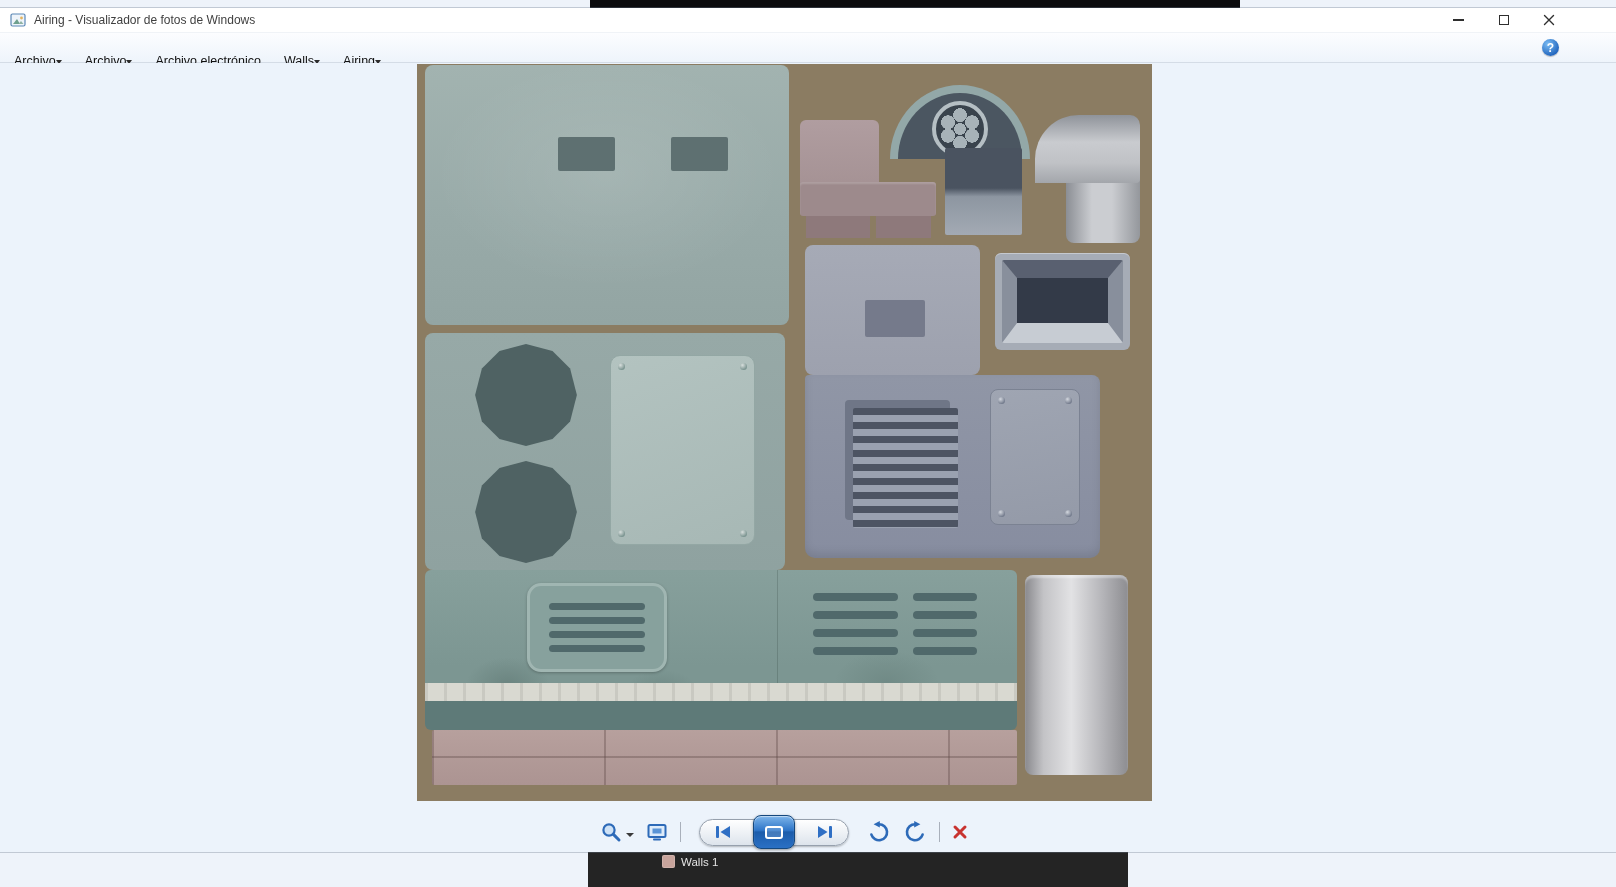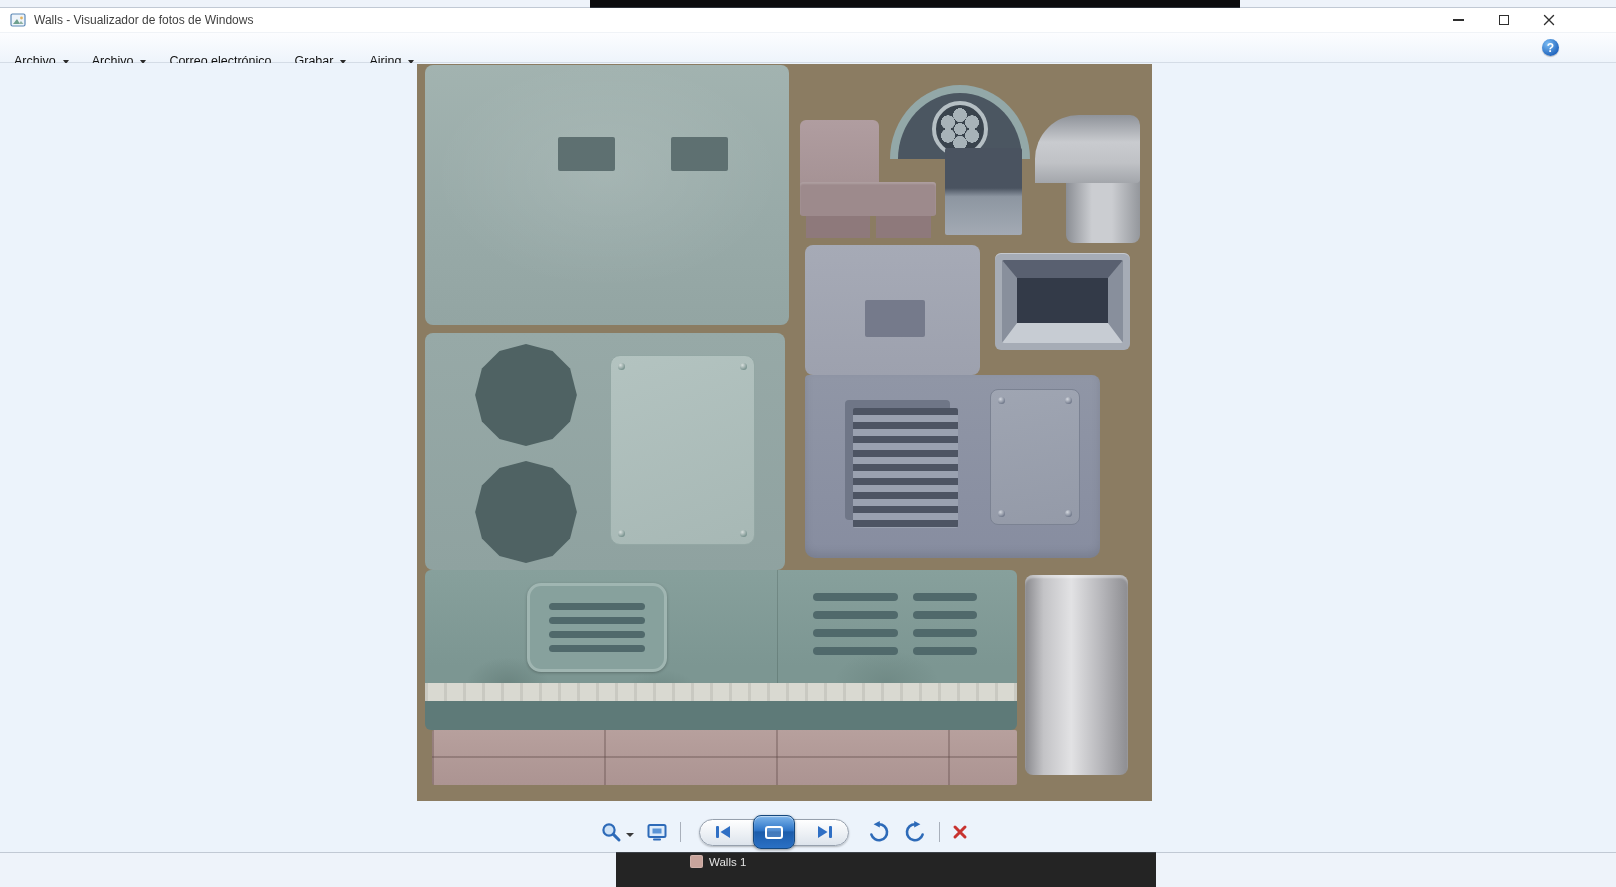--- a/index.html
+++ b/index.html
@@ -6,21 +6,21 @@
   html,body { width:1616px; height:887px; }
   body {
     position:relative; overflow:hidden;
     background:#eef3fa;
     font-family:"Liberation Sans", sans-serif;
     -webkit-font-smoothing:antialiased;
   }
 
   
   .bg-strip-top { position:absolute; left:590px; top:0; width:650px; height:9px; background:#0c0c0e; }
-  .bg-strip-bottom { position:absolute; left:616px; top:852px; width:540px; height:35px; background:#242424; }
+  .bg-strip-bottom { position:absolute; left:588px; top:852px; width:540px; height:35px; background:#242424; }
   .bg-item { position:absolute; left:74px; top:3px; display:flex; align-items:center; gap:6px; }
   .bg-item-icon { width:13px; height:13px; background:#c8a49c; border-radius:2px; box-shadow:inset 0 0 0 1px rgba(255,255,255,.15); }
   .bg-item-label { font-size:11.5px; color:#e3e3e3; }
 
   
   .viewer-window {
     position:absolute; left:0; top:8px; width:1616px; height:844px;
     background:#ecf3fb; box-shadow:0 0 0 1px rgba(110,122,140,.35);
   }
 
@@ -33,21 +33,21 @@
   .glyph-min { display:block; width:11px; height:1.5px; background:#2e2e2e; }
   .glyph-max { display:block; width:10px; height:10px; border:1.3px solid #2e2e2e; }
 
   
   .menubar {
     position:relative; height:30px;
     background:linear-gradient(180deg,#fcfdff 0%, #eef4fb 100%);
     border-bottom:1px solid #d4dce6;
     display:flex; align-items:center; padding-left:4px;
   }
-  .menu-item { display:flex; align-items:center; gap:7px; padding:5px 10px; margin-right:3px; font-size:12.5px; color:#101010; border-radius:2px; cursor:default;margin-top:27px; }
+  .menu-item { display:flex; align-items:center; padding:5px 10px; margin-right:3px; font-size:12.5px; color:#101010; border-radius:2px; cursor:default;margin-top:27px; }
   .chev { width:0; height:0; border-left:3.5px solid transparent; border-right:3.5px solid transparent; border-top:4px solid #2b2b2b; margin-top:1px; }
   .help-button {
     position:absolute; right:57px; top:6px; width:17px; height:17px; border-radius:50%;
     background:radial-gradient(circle at 35% 30%, #7cbdf4, #2064bd 75%);
     color:#fff; font-size:12px; font-weight:bold; display:flex; align-items:center; justify-content:center;
     box-shadow:0 1px 1px rgba(0,0,0,.25);
   }
 
   
   .content { position:absolute; left:0; right:0; top:55px; bottom:0; background:#ecf3fb; overflow:hidden; }
@@ -189,21 +189,21 @@
 
   <div class="titlebar">
     <span class="app-icon">
       <svg viewBox="0 0 16 16" width="16" height="16">
         <rect x="1" y="2" width="14" height="12" rx="1.5" fill="#eef4fa" stroke="#5b87b5" stroke-width="1.2"></rect>
         <polygon points="3,12 7,7 10,12" fill="#6fa08e"></polygon>
         <polygon points="8.5,12 11,9 13.5,12" fill="#8fb3a4"></polygon>
         <circle cx="11.5" cy="6" r="1.4" fill="#e3b35c"></circle>
       </svg>
     </span>
-    <span class="title-text">Walls - Visualizador de fotos de Windows</span>
+    <span class="title-text">Airing - Visualizador de fotos de Windows</span>
     <div class="win-controls">
       <div class="win-btn">
         <span class="glyph-min"></span>
       </div>
       <div class="win-btn">
         <span class="glyph-max"></span>
       </div>
       <div class="win-btn">
         <svg viewBox="0 0 12 12" width="12" height="12">
           <path d="M1.5 1.5 L10.5 10.5 M10.5 1.5 L1.5 10.5" stroke="#2f2f2f" stroke-width="1.4" stroke-linecap="round"></path>
@@ -215,24 +215,24 @@
   <div class="menubar">
     <div class="menu-item">
       <span>Archivo</span>
       <span class="chev"></span>
     </div>
     <div class="menu-item">
       <span>Archivo</span>
       <span class="chev"></span>
     </div>
     <div class="menu-item">
-      <span>Correo electrónico</span>
-    </div>
-    <div class="menu-item">
-      <span>Grabar</span>
+      <span>Archivo electrónico</span>
+    </div>
+    <div class="menu-item">
+      <span>Walls</span>
       <span class="chev"></span>
     </div>
     <div class="menu-item">
       <span>Airing</span>
       <span class="chev"></span>
     </div>
     <div class="help-button">?</div>
   </div>
 
   <div class="content">

